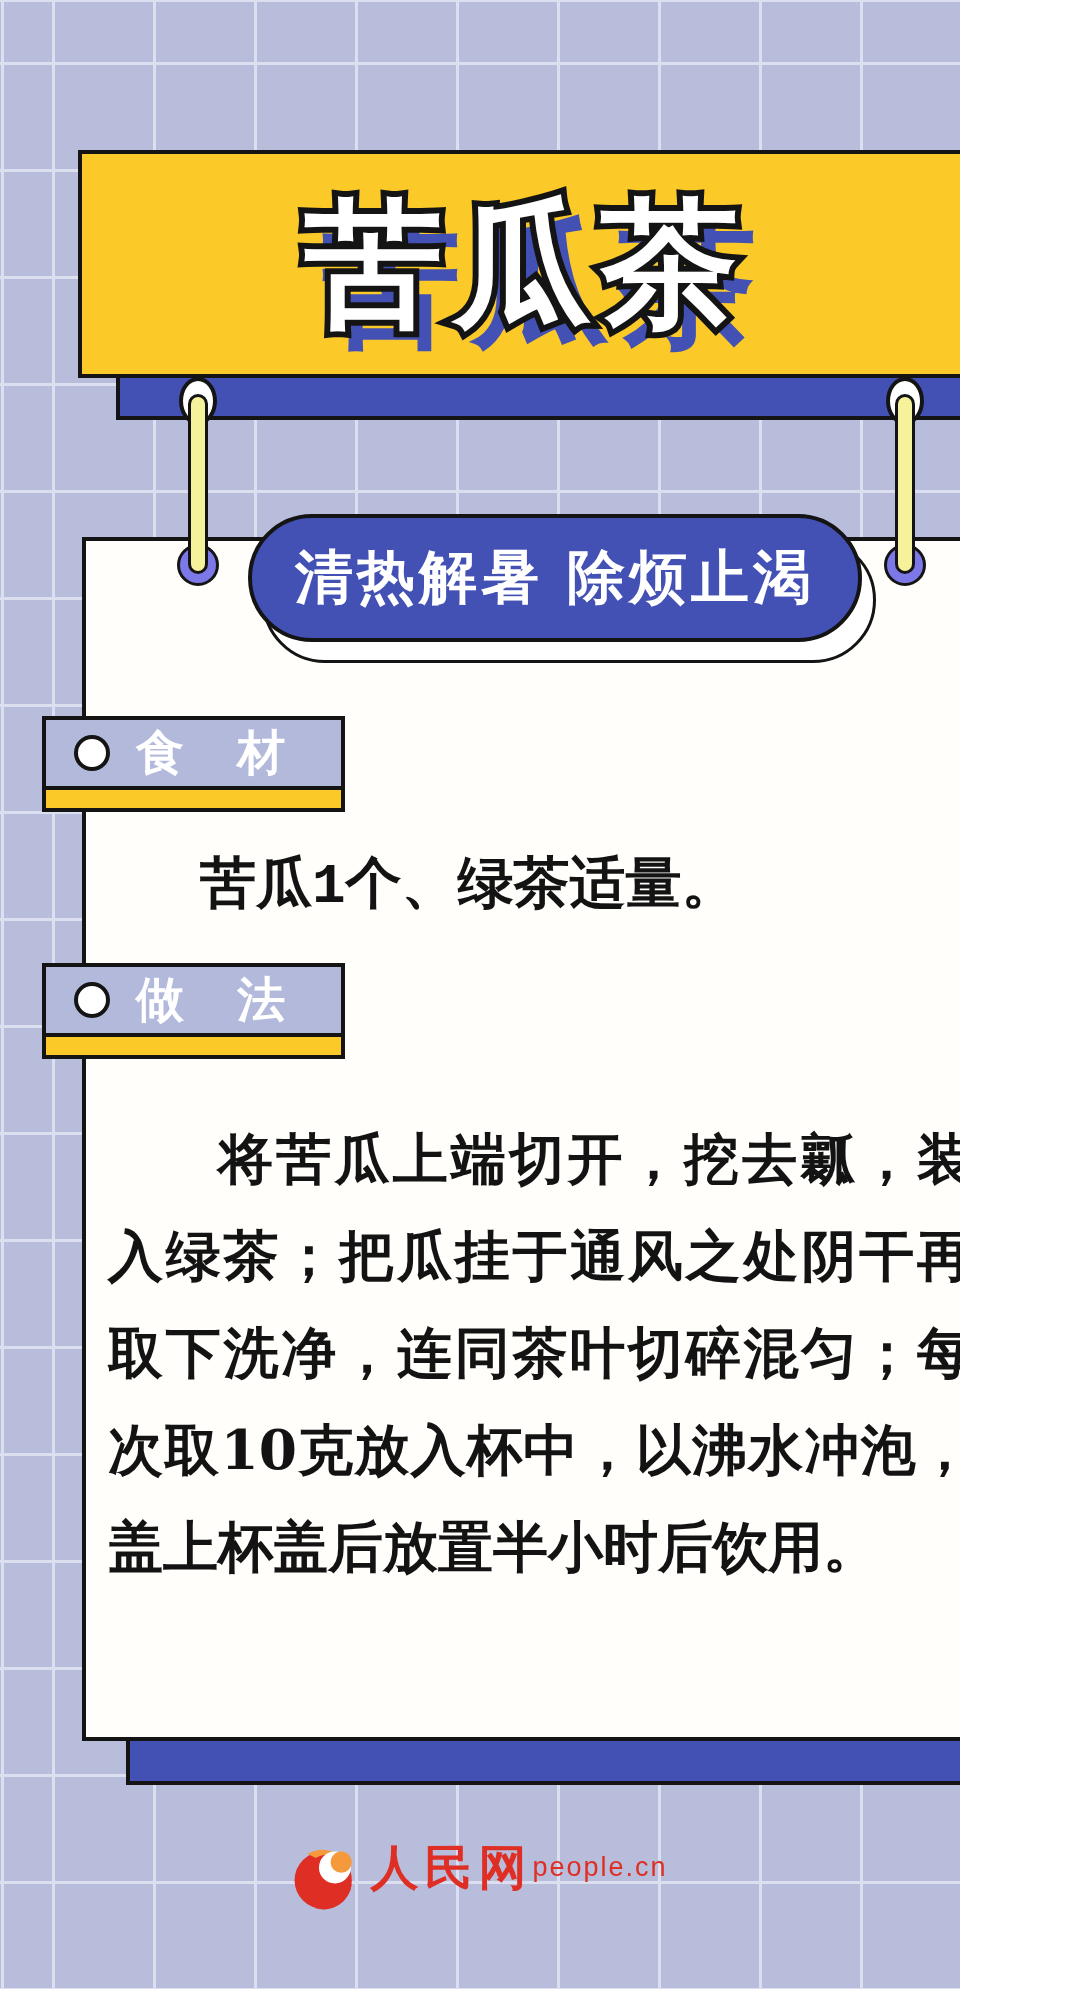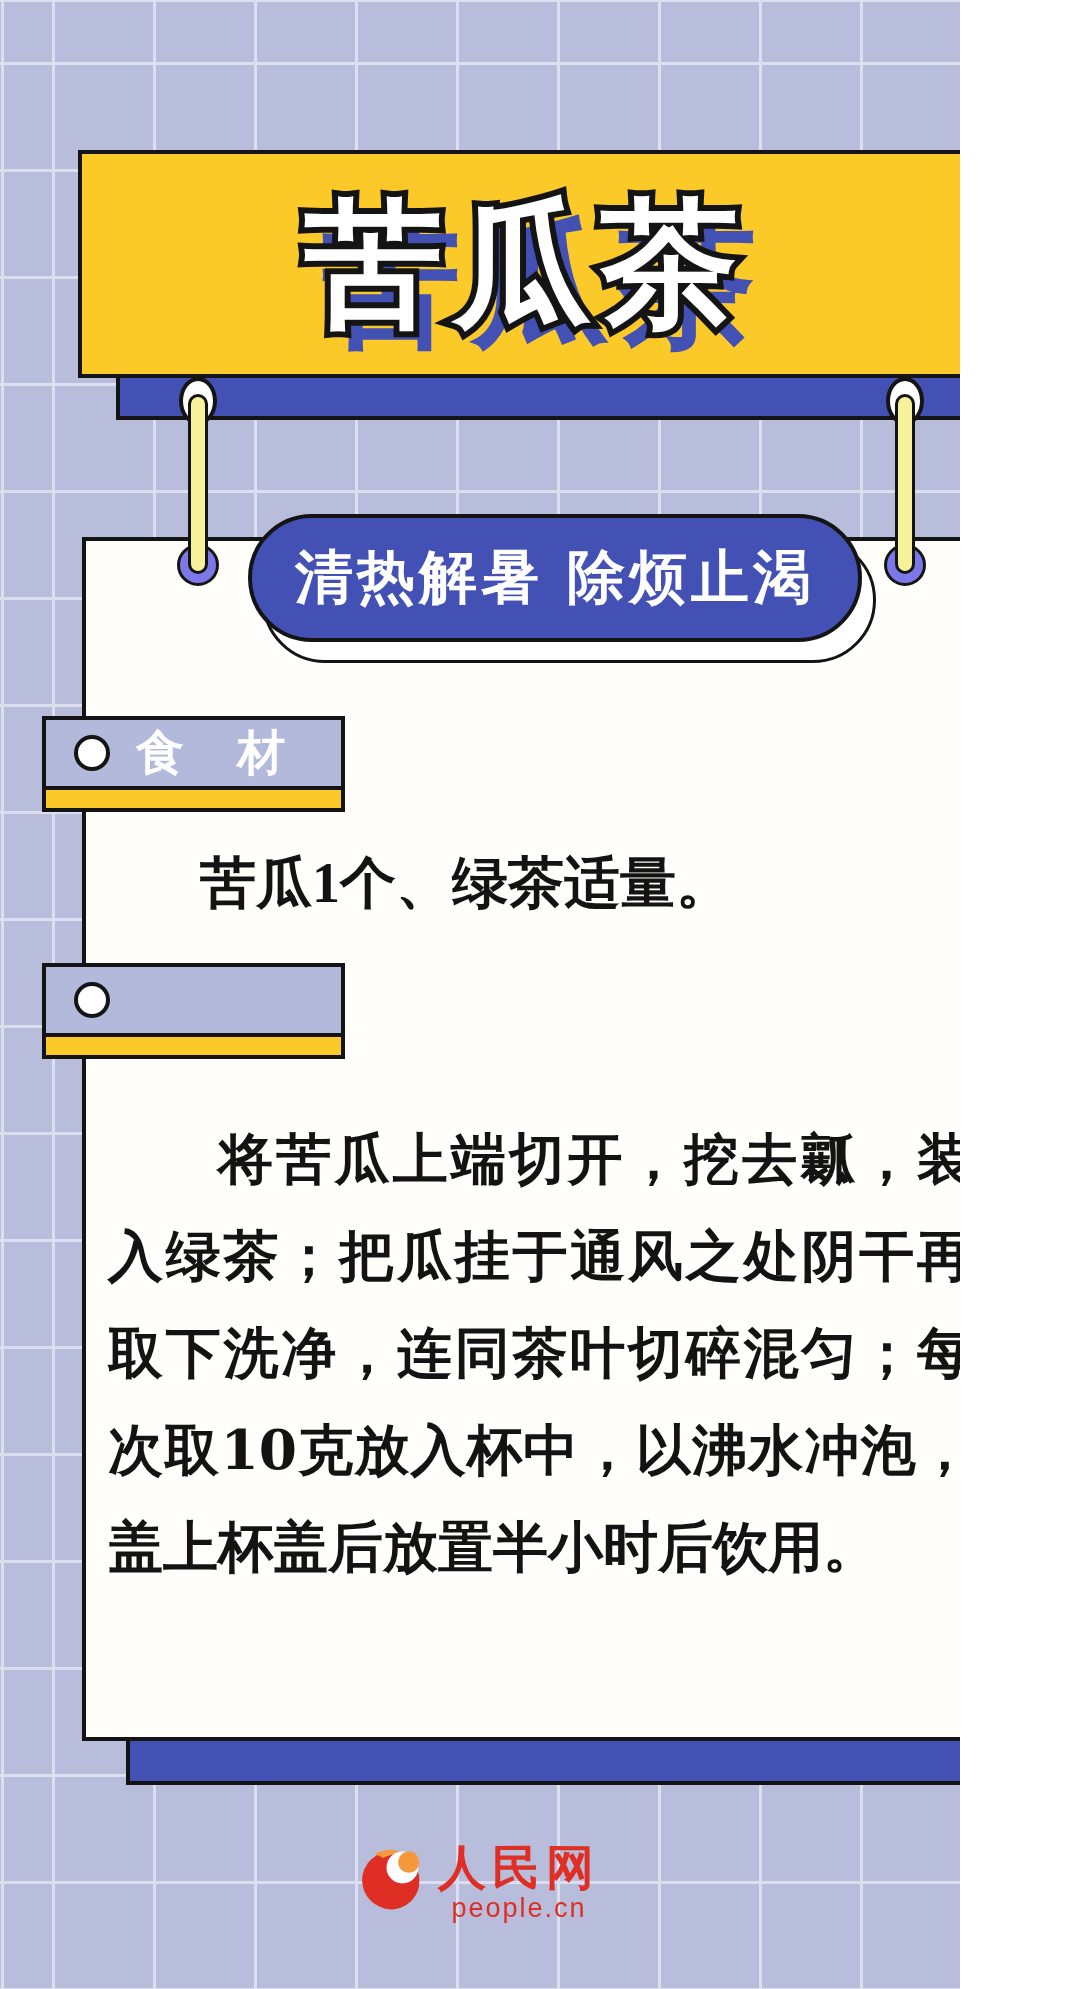--- a/index.html
+++ b/index.html
@@ -68,31 +68,31 @@
     border:4px solid #141414;margin-left:28px;flex:0 0 auto;}
   .sec-label{color:#ffffff;font-size:48px;font-weight:800;
     letter-spacing:20px;margin-left:26px;white-space:pre;}
   .sec-strip{height:18px;background:#fcca28;}
   .sec-ingredients{left:42px;top:716px;}
   .sec-method{left:42px;top:963px;}
 
   
   .ing-text{left:200px;top:846px;color:#131313;
     font-size:56px;font-weight:700;
-    font-family:Liberation Serif, serif;white-space:nowrap;z-index:3;text-align:right;}
+    font-family:Liberation Mono, monospace;white-space:nowrap;z-index:3;text-align:right;}
   .method-text{left:108px;top:1110px;width:864px;
     color:#131313;font-size:55px;font-weight:700;line-height:97px;
     font-family:"DejaVu Serif","Liberation Serif",serif;
     text-align:justify;text-indent:2em;z-index:3;}
 
   
   .footer{left:50%;top:1840px;transform:translateX(-50%);
     display:flex;align-items:flex-start;gap:8px;z-index:2;}
   .logo-globe{width:70px;height:72px;flex:0 0 auto;}
-  .logo-col{display:flex;flex-direction:column;align-items:center;}
+  .logo-col{display:flex;flex-direction:row;align-items:center;}
   .logo-cn{color:#df2e24;font-size:48px;font-weight:800;line-height:54px;
     letter-spacing:6px;font-family:"DejaVu Serif","Liberation Serif",serif;}
   .logo-en{color:#df2e24;font-size:27px;font-weight:400;letter-spacing:2px;
     line-height:28px;}
 </style>
 </head>
 <body>
 
 <div class="poster">
 
@@ -127,20 +127,21 @@
       <span class="sec-label">食 材</span>
     </div>
     <div class="sec-strip"></div>
   </div>
 
   <div class="abs ing-text">苦瓜1个、绿茶适量。</div>
 
   <div class="abs sec sec-method">
     <div class="sec-top">
       <span class="sec-bullet"></span>
+      <span class="sec-label">做 法</span>
     </div>
     <div class="sec-strip"></div>
   </div>
 
   <div class="abs method-text">将苦瓜上端切开，挖去瓤，装入绿茶；把瓜挂于通风之处阴干再取下洗净，连同茶叶切碎混匀；每次取10克放入杯中，以沸水冲泡，盖上杯盖后放置半小时后饮用。</div>
 
   <div class="abs footer">
     <svg class="logo-globe" viewBox="0 0 66 66">
       <circle cx="29" cy="37" r="27" fill="#df2e24"></circle>
       <path d="M 14 12 A 30 30 0 0 1 58 34 A 24 24 0 0 0 22 16 Z" fill="#f59a3c"></path>

